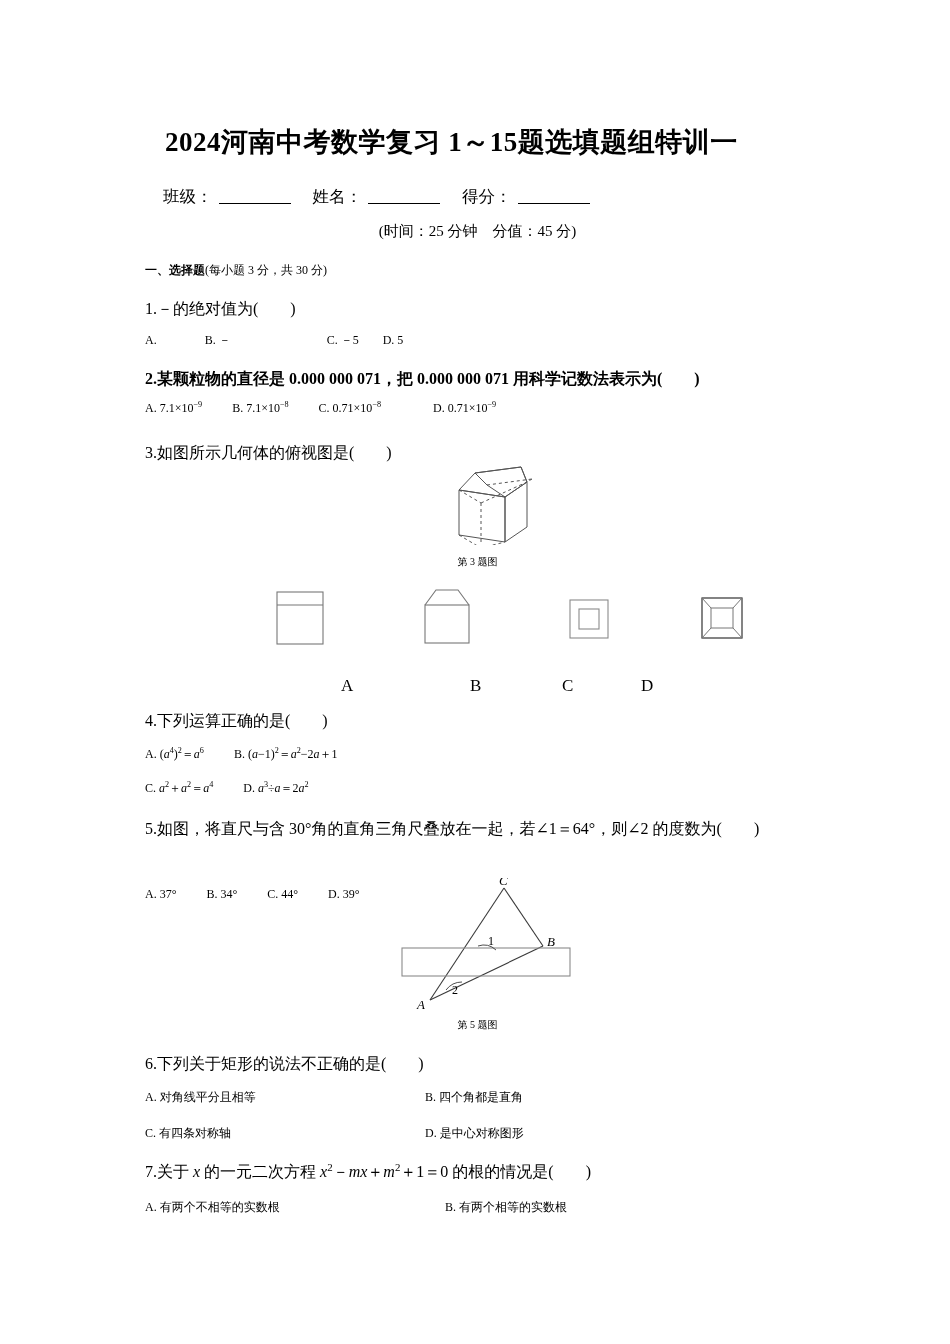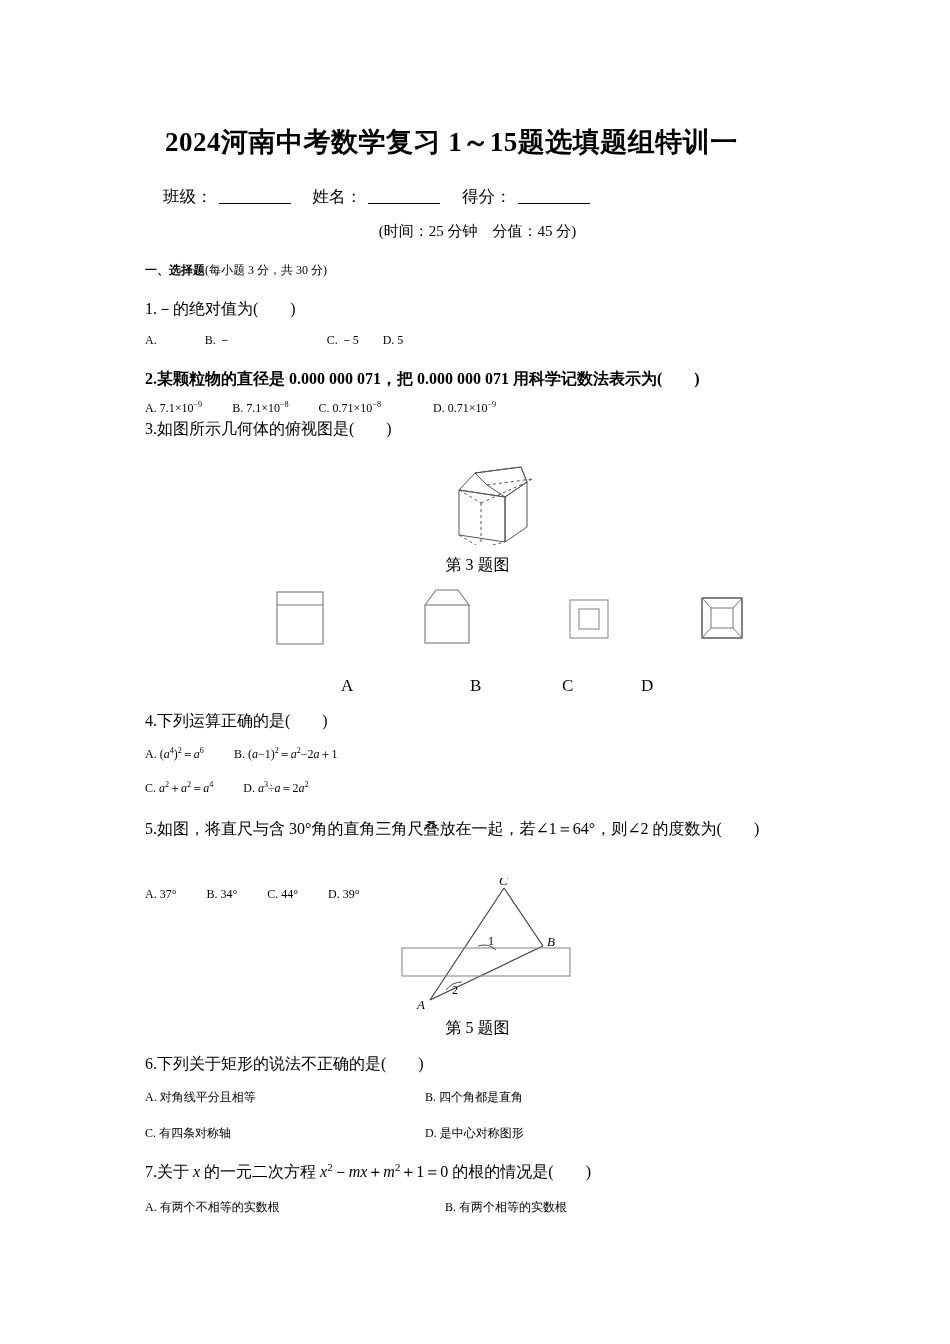--- a/index.html
+++ b/index.html
@@ -100,21 +100,21 @@
 
   sup, .sup {
     font-size: 0.68em;
     vertical-align: super;
     line-height: 0;
   }
   .ital { font-style: italic; font-family: "Liberation Serif", serif; }
 
   .fig-cap {
     position: absolute;
-    font-size: 16px;
+    font-size: 10px;
     text-align: center;
     white-space: nowrap;
   }
 
   .figbox { position: absolute; }
   .sp-md { display:inline-block; width: 30px; }
   .sp-lg { display:inline-block; width: 52px; }
 
   .lbl-row {
     position: absolute;
@@ -147,21 +147,21 @@
     <span>A.　　　　B. －　　　　　　　　C. －5　　D. 5</span>
   </div>
 
   <div class="q" style="top:370px;font-weight:bold;">
     <span>2.</span><span>某颗粒物的直径是 0.000 000 071，把 0.000 000 071 用科学记数法表示为(　　)</span>
   </div>
   <div class="opts" style="top:402px;">
     <span class="opt"><span>A. 7.1×10</span><sup>−9</sup></span><span class="sp-md"></span><span class="opt"><span>B. 7.1×10</span><sup>−8</sup></span><span class="sp-md"></span><span class="opt"><span>C. 0.71×10</span><sup>−8</sup></span><span class="sp-lg"></span><span class="opt"><span>D. 0.71×10</span><sup>−9</sup></span>
   </div>
 
-  <div class="q" style="top:420px;">
+  <div class="q" style="top:444px;">
     <span>3.</span><span>如图所示几何体的俯视图是(　　)</span>
   </div>
 
   <div class="figbox" style="left:290px; top:455px; width:120px; height:90px;">
     <svg width="120" height="90" viewBox="0 0 120 90">
       <g fill="none" stroke="#555" stroke-width="1">
 
         <path d="M24,35 L24,80 L70,87 L70,42 Z"></path>
 
         <path d="M70,42 L70,87 L92,72 L92,27 Z"></path>

